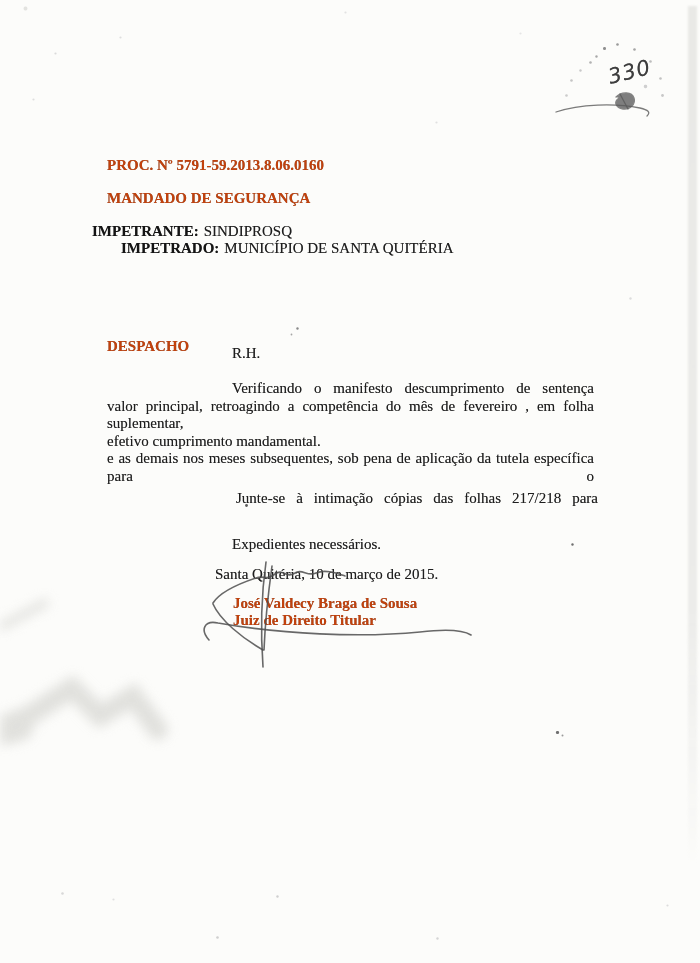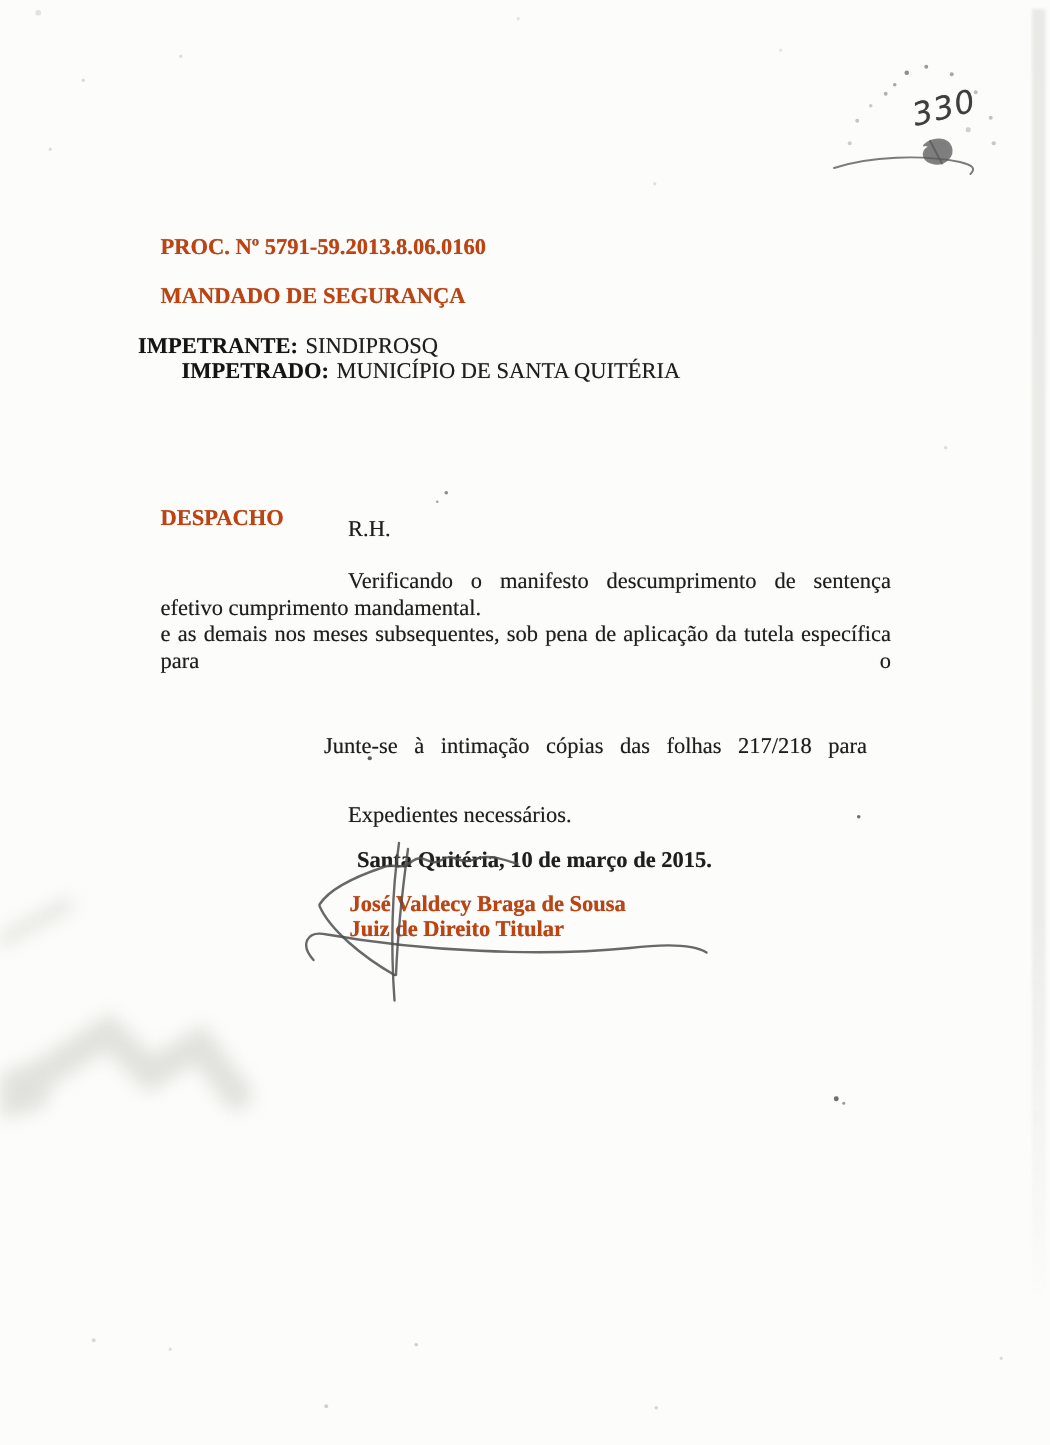--- a/index.html
+++ b/index.html
@@ -75,31 +75,32 @@
     <div class="abs doc-line" style="left:121px;top:240px;">
       <span class="party-role">IMPETRADO:</span><span>MUNICÍPIO DE SANTA QUITÉRIA</span>
     </div>
 
     <div class="abs doc-line bold" style="left:107px;top:318px;margin-top:20px;">DESPACHO</div>
 
     <div class="abs doc-line" style="left:232px;top:345px;">R.H.</div>
 
     <div class="abs col" style="left:107px;top:380px;">
       <div class="jl firstline">Verificando o manifesto descumprimento de sentença</div>
+      <div class="jl">valor principal, retroagindo a competência do mês de fevereiro , em folha suplementar,</div>
       <div class="jl last">efetivo cumprimento mandamental.</div>
       <div class="jl">e as demais nos meses subsequentes, sob pena de aplicação da tutela específica para o</div>
     </div>
 
-    <div class="abs col" style="left:91px;top:490px;">
+    <div class="abs col" style="left:111px;top:490px;">
       <div class="jl firstline">Junte-se à intimação cópias das folhas 217/218 para</div>
     </div>
 
     <div class="abs doc-line" style="left:232px;top:536px;">Expedientes necessários.</div>
 
-    <div class="abs doc-line" style="left:238px;top:566px;font-weight:bold;">Santa Quitéria, 10 de março de 2015.</div>
+    <div class="abs doc-line" style="left:215px;top:566px;">Santa Quitéria, 10 de março de 2015.</div>
 
     <div class="abs doc-line bold" style="left:233px;top:595px;">José Valdecy Braga de Sousa</div>
 
     <div class="abs doc-line bold" style="left:233px;top:612px;font-family:Liberation Serif, serif;">Juiz de Direito Titular</div>
 
   </main>
 
   <svg class="abs sig-svg" style="left:180px;top:550px;" width="320" height="135" viewBox="0 0 320 135">
     <path d="M 86 12 C 82 40 80 75 83 117"></path>
     <path d="M 92 16 C 88 45 85 75 84 100"></path>

